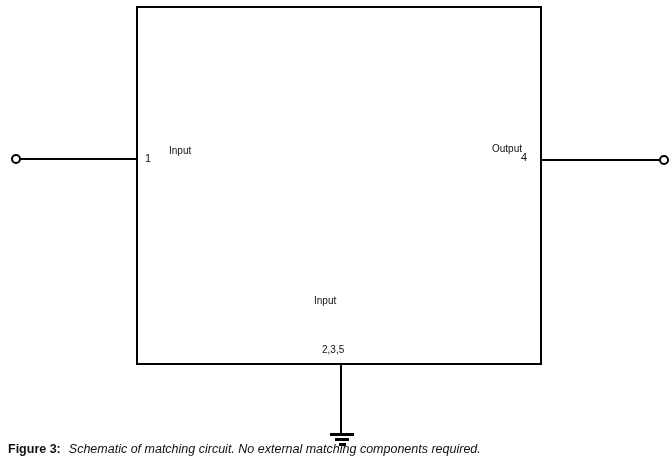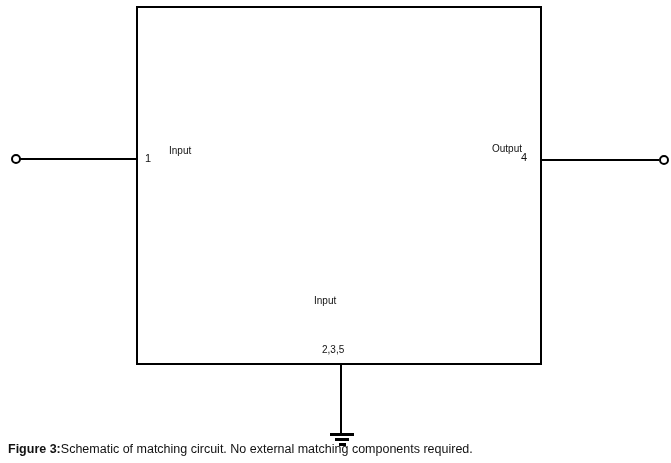--- a/index.html
+++ b/index.html
@@ -42,21 +42,21 @@
     white-space: nowrap;
   }
   .caption {
     position: absolute;
     left: 8px; top: 441px;
     font-size: 12.5px;
     line-height: 17px;
     white-space: nowrap;
   }
   .caption .bold { font-weight: bold; margin-top: 31px; }
-  .caption .normal { margin-left: 0; }
+  .caption .normal { margin-left: 8px; font-style: italic; }
 </style>
 </head>
 <body>
 
 <div class="figure-canvas">
 
   <div class="circuit-box"></div>
 
   <div class="terminal" style="left:11px; top:154px;"></div>
   <div class="wire abs" style="left:20px; top:158px; width:116px; height:2px;"></div>

